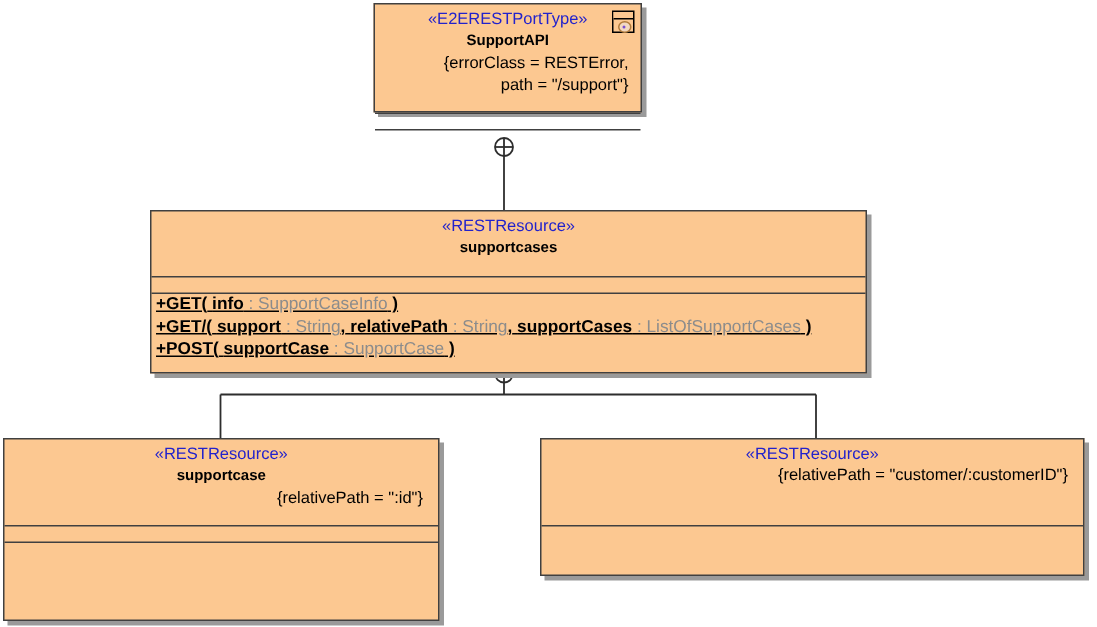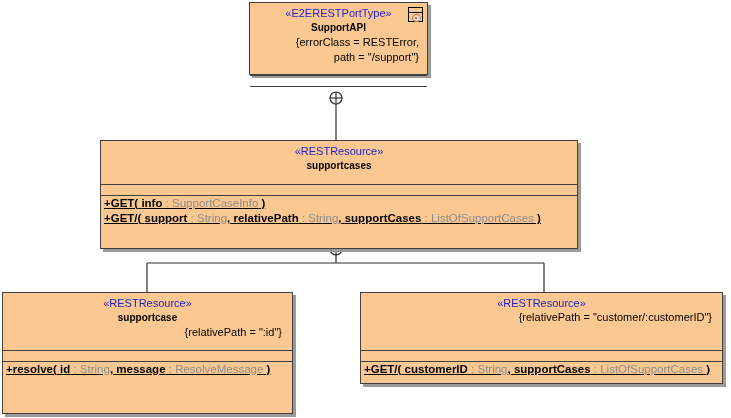--- a/index.html
+++ b/index.html
@@ -188,39 +188,36 @@
 
   <div class="uml-box" style="left:100px; top:140px; width:478px; height:109px;">
     <div class="compartment head" style="height:43px;">
       <div class="stereotype">«RESTResource»</div>
       <div class="cname">supportcases</div>
     </div>
     <div class="compartment empty-comp" style="height:11px;"></div>
     <div class="compartment ops">
         <div class="op"><span class="pn">+GET(</span> <span class="pn">info</span><span class="ty"> : SupportCaseInfo</span><span class="pn"> )</span></div>
         <div class="op"><span class="pn">+GET/(</span> <span class="pn">support</span><span class="ty"> : String</span><span class="pn">,</span>  <span class="pn">relativePath</span><span class="ty"> : String</span><span class="pn">,</span>  <span class="pn">supportCases</span><span class="ty"> : ListOfSupportCases</span><span class="pn"> )</span></div>
+        <div class="op"><span class="pn">+POST(</span> <span class="pn">supportCase</span><span class="ty"> : SupportCase</span><span class="pn"> )</span></div>
       </div>
   </div>
 
   <div class="uml-box" style="left:2px; top:292px; width:291px; height:122px;">
     <div class="compartment head" style="height:57px;">
       <div class="stereotype">«RESTResource»</div>
       <div class="cname">supportcase</div>
       <div class="tagline-right">{relativePath = ":id"}</div>
     </div>
     <div class="compartment empty-comp" style="height:11px;"></div>
     <div class="compartment ops">
-        <div class="op"><span class="pn">+resolve(</span> <span class="pn">id</span><span class="ty"> : String</span><span class="pn">,</span>  <span class="pn">message</span><span class="ty"> : ResolveMessage</span><span class="pn"> )</span></div>
       </div>
   </div>
 
   <div class="uml-box" style="left:360px; top:292px; width:363px; height:92px;">
     <div class="compartment head" style="height:57px;">
       <div class="stereotype">«RESTResource»</div>
       <div class="tagline-right">{relativePath = "customer/:customerID"}</div>
     </div>
     <div class="compartment empty-comp" style="height:11px;"></div>
-    <div class="compartment ops">
-        <div class="op"><span class="pn">+GET/(</span> <span class="pn">customerID</span><span class="ty"> : String</span><span class="pn">,</span>  <span class="pn">supportCases</span><span class="ty"> : ListOfSupportCases</span><span class="pn"> )</span></div>
-      </div>
   </div>
 
 </div>
 
 </body></html>

